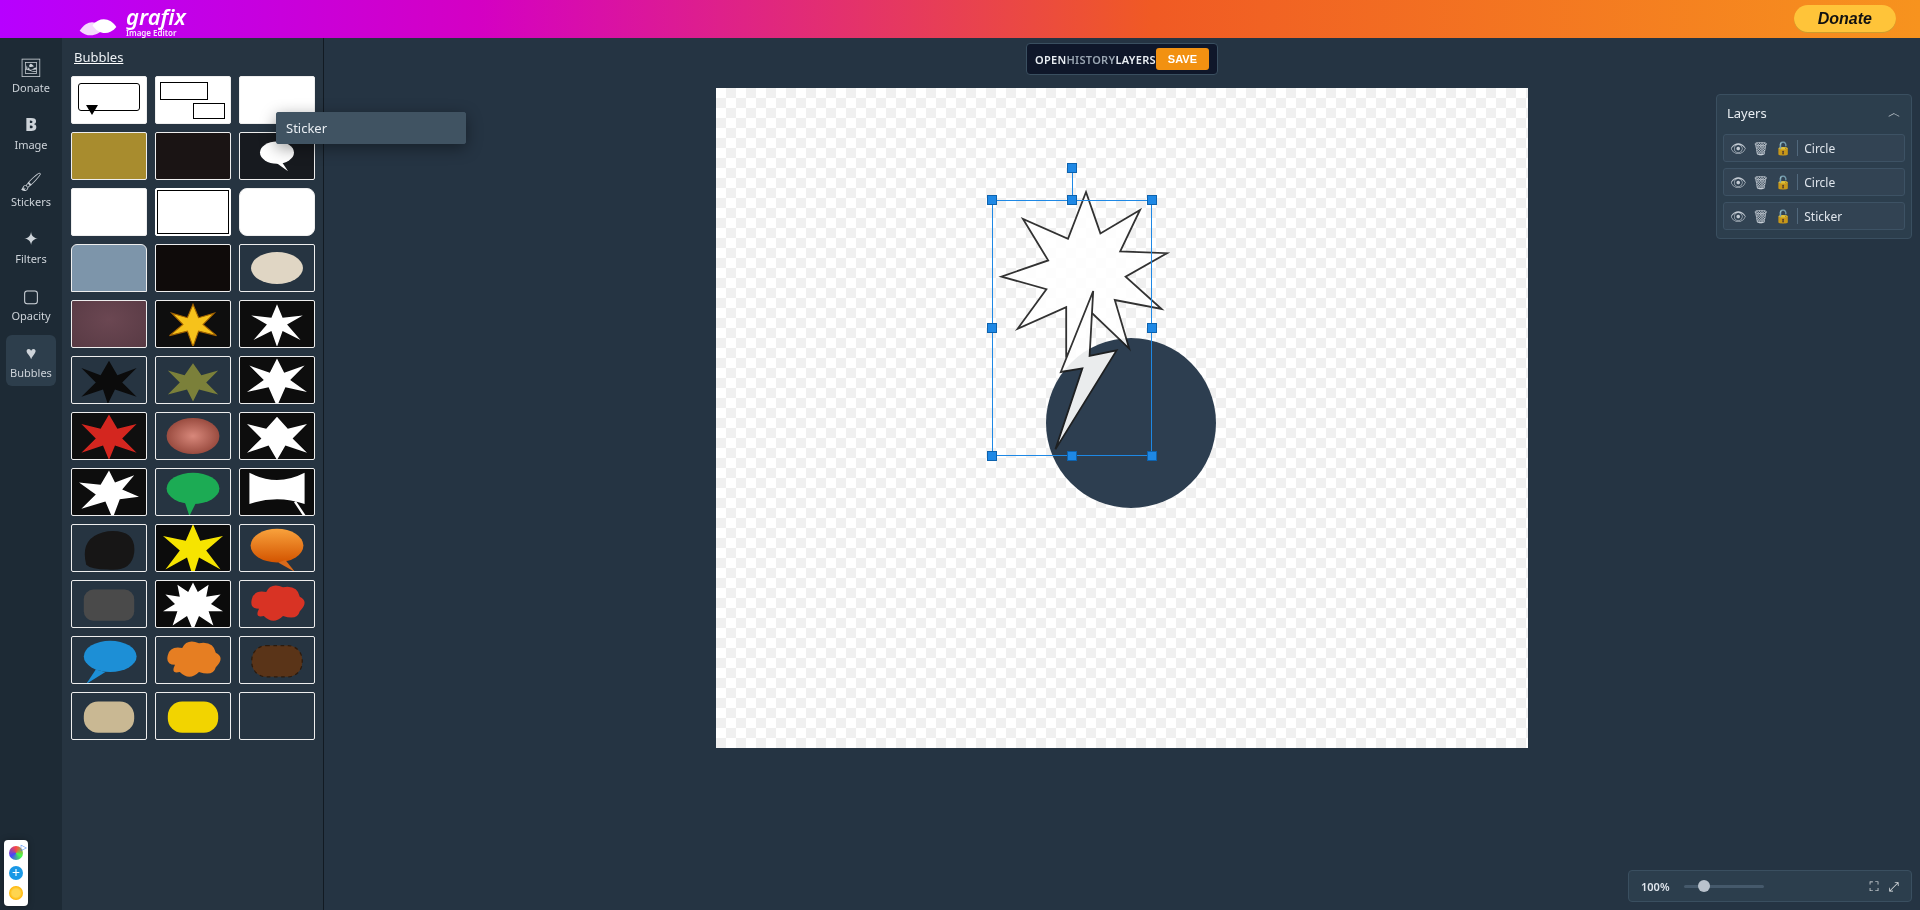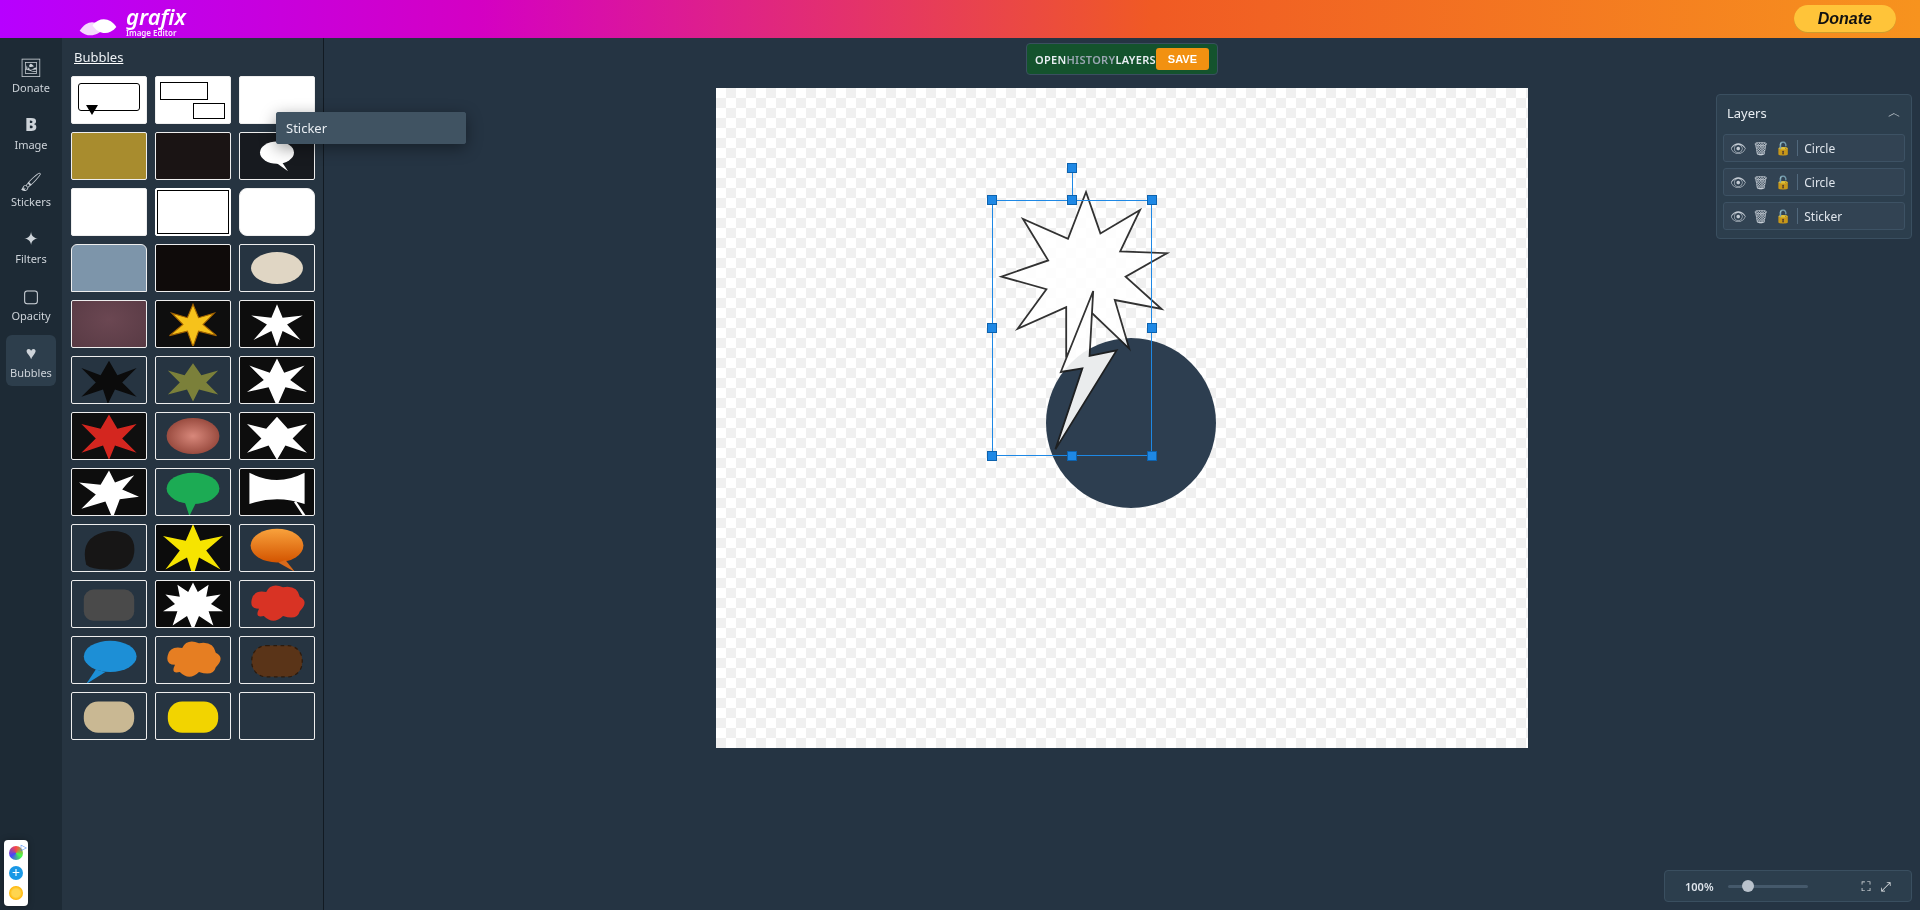--- a/index.html
+++ b/index.html
@@ -123,21 +123,21 @@
   .t-yellow-round{display:flex;align-items:center;justify-content:center}
 
   
   .center{
     flex:1;display:flex;flex-direction:column;background:#253443;position:relative;
   }
   .top-actions{
     display:flex;gap:10px;align-items:center;justify-content:center;height:42px;
   }
   .action-group{
-    display:flex;align-items:center;background:#14532d;border:1px solid #3a4f60;border-radius:4px;padding:4px 8px;gap:0;
+    display:flex;align-items:center;background:#0f172a;border:1px solid #3a4f60;border-radius:4px;padding:4px 8px;gap:0;
   }
   .act{color:#e9eef3;font-size:11px;font-weight:600;letter-spacing:.3px;cursor:pointer}
   .act.dim{color:#9aa6b2}
   .save-btn{background:var(--orange);color:#fff;border:none;border-radius:3px;padding:5px 12px;font-weight:600;font-size:11px;cursor:pointer}
 
   .canvas-wrap{
     position:absolute;left:60px;right:60px;top:50px;bottom:22px;
     display:flex;align-items:flex-start;justify-content:center;overflow:hidden;
   }
   .artboard{
@@ -197,21 +197,21 @@
     background:#324353;border:1px solid #3d5264;border-radius:3px;
     display:flex;align-items:center;gap:6px;padding:4px 6px;font-size:12px;color:#dfe5ec
   }
   .li{opacity:.85;cursor:pointer;font-size:13px}
   .sep{width:1px;height:16px;background:#51687c}
 
   
   .zoombar{
     position:absolute;right:8px;bottom:8px;left:auto;
     background:#2c3e4d;border:1px solid #3a4f60;border-radius:4px;
-    display:flex;align-items:center;gap:12px;padding:6px 20px;width:248px;
+    display:flex;align-items:center;gap:12px;padding:6px 12px;width:284px;
   }
   .zoom-label{font-size:11px;color:#dfe5ec;font-weight:600}
   .zslider{flex:1;height:3px;background:#45596b;border-radius:2px;position:relative;margin-left:2px;margin-right:auto;max-width:80px}
   .zslider .zknob{position:absolute;left:18%;top:-5px;width:12px;height:12px;border-radius:50%;background:#b9c2cc}
   .zicons{display:flex;gap:10px;margin-left:auto}
   .zicons span{cursor:pointer;opacity:.85}
 
 </style>
 </head>
 <body>

